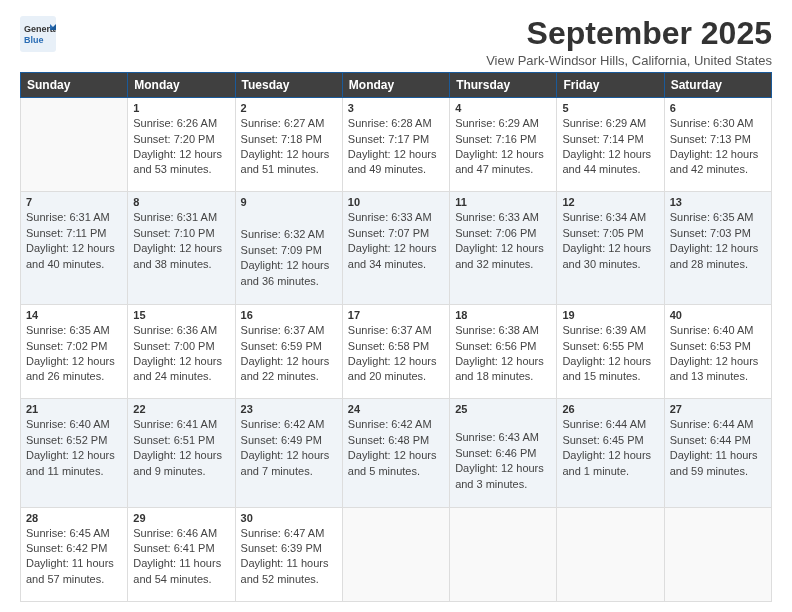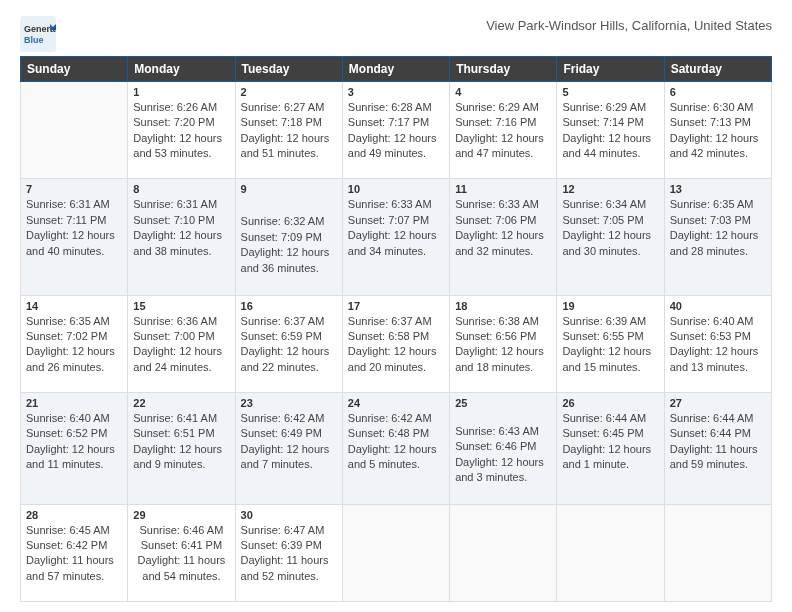--- a/index.html
+++ b/index.html
@@ -100,20 +100,21 @@
         <svg width="36" height="36" viewBox="0 0 36 36">
           <rect x="0" y="0" width="36" height="36" fill="#e8f0f8" rx="3"></rect>
           <text x="4" y="16" font-size="9" font-weight="bold" fill="#333" font-family="Arial">General</text>
           <text x="4" y="27" font-size="9" font-weight="bold" fill="#2a6db5" font-family="Arial">Blue</text>
           <polygon points="30,8 36,14 30,14" fill="#2a6db5"></polygon>
           <polygon points="30,14 36,8 36,14" fill="#1a5a9a"></polygon>
         </svg>
       </div>
     </div>
     <div class="title-section">
+      <div class="month-title">September 2025</div>
       <div class="location-title">View Park-Windsor Hills, California, United States</div>
     </div>
   </div>
 
   <table class="calendar">
     <thead>
       <tr>
         <th>Sunday</th>
         <th>Monday</th>
         <th>Tuesday</th>
@@ -297,21 +298,21 @@
         </tr>
         <tr>
           <td>
             <div class="day-number">28</div>
             <div class="day-info" style="white-space: pre-line;">Sunrise: 6:45 AM
 Sunset: 6:42 PM
 Daylight: 11 hours and 57 minutes.</div>
           </td>
           <td>
             <div class="day-number">29</div>
-            <div class="day-info" style="white-space: pre-line; text-align: center;">Sunrise: 6:46 AM
+            <div class="day-info" style="white-space: pre-line;">Sunrise: 6:46 AM
 Sunset: 6:41 PM
 Daylight: 11 hours and 54 minutes.</div>
           </td>
           <td>
             <div class="day-number">30</div>
             <div class="day-info" style="white-space: pre-line;">Sunrise: 6:47 AM
 Sunset: 6:39 PM
 Daylight: 11 hours and 52 minutes.</div>
           </td>
           <td class="empty"></td>

